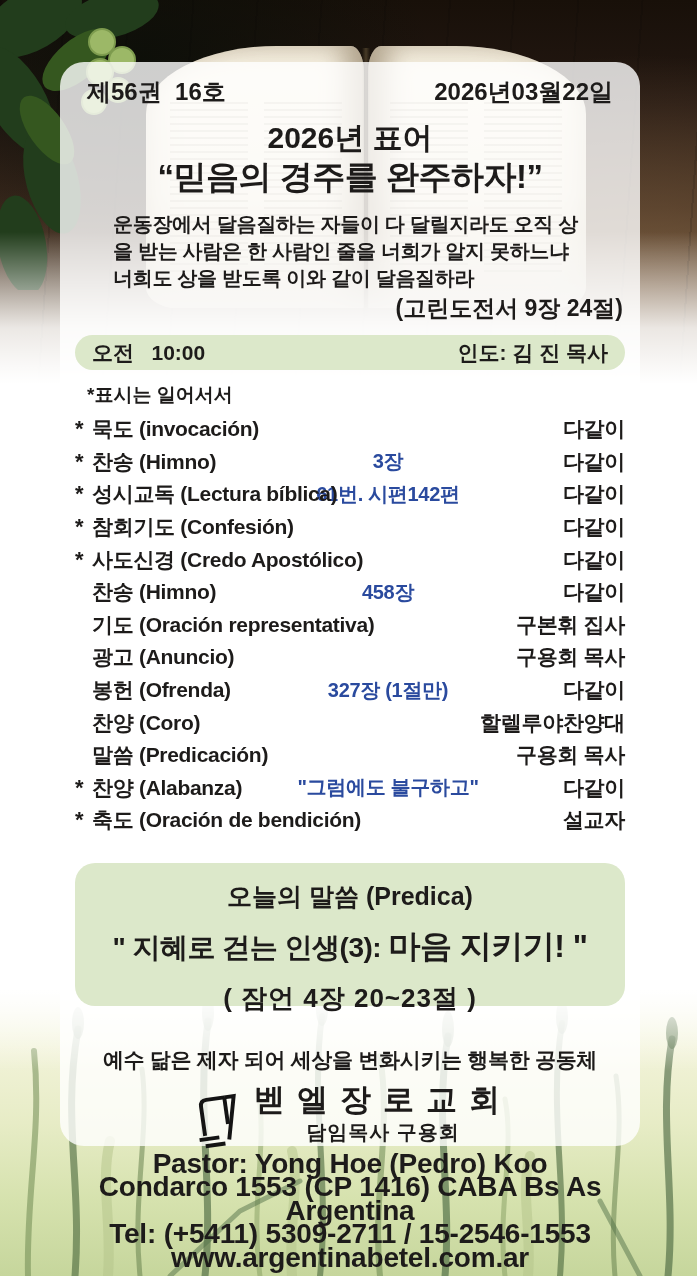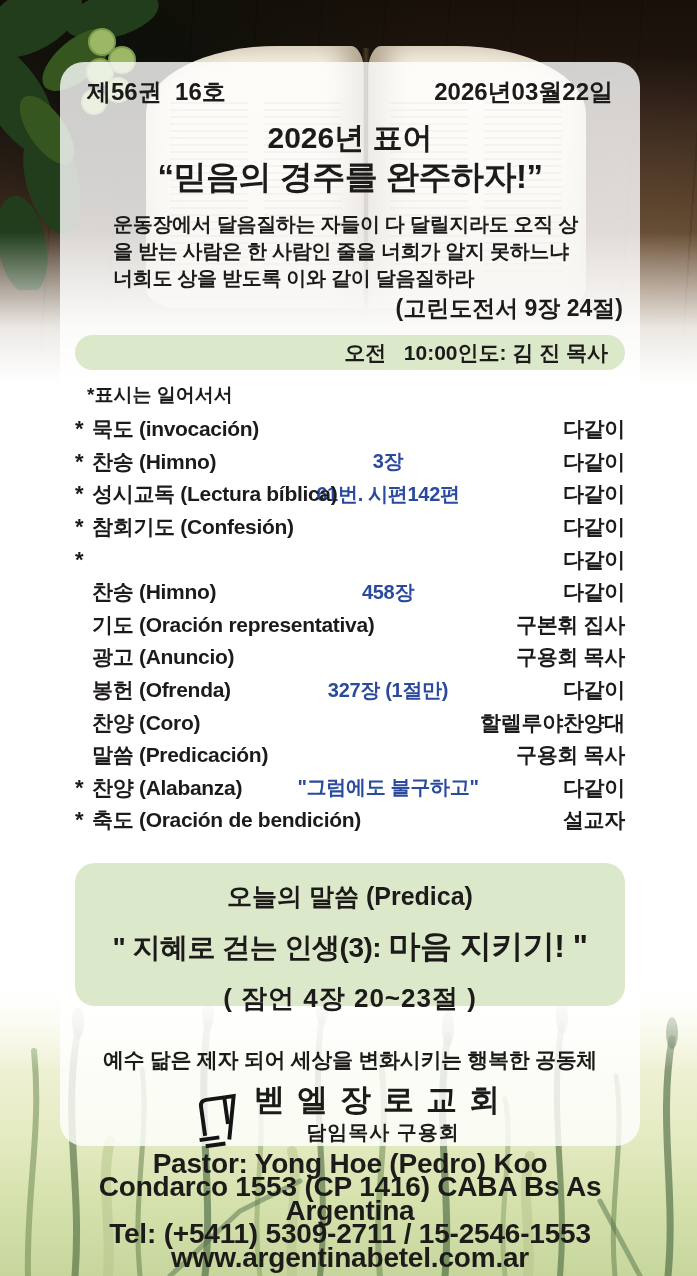--- a/index.html
+++ b/index.html
@@ -47,21 +47,21 @@
   .hdr{display:flex;justify-content:space-between;align-items:center;
     padding:0 12px;font-size:24px;font-weight:700;white-space:pre;}
   .motto{margin-top:12px;text-align:center;}
   .motto .t1{font-size:30px;font-weight:700;line-height:36px;}
   .motto .t2{font-size:33px;font-weight:700;line-height:42px;letter-spacing:-.5px;}
   .scripture{width:474px;margin:13px auto 0;font-size:20px;font-weight:600;
     line-height:27px;letter-spacing:-.3px;}
   .scripture-ref{text-align:right;padding-right:2px;font-size:23px;font-weight:700;
     line-height:27px;margin-top:3px;}
   .timebar{margin-top:13px;height:35px;border-radius:17.5px;display:flex;
-    justify-content:flex-end;align-items:center;padding:0 17px;
+    justify-content:space-between;align-items:center;padding:0 17px;
     font-size:21px;font-weight:700;white-space:pre;}
   .standing{margin:12px 0 0 12px;font-size:19px;font-weight:700;}
   .order{margin-top:5px;}
   .row{position:relative;display:flex;align-items:center;height:32.6px;font-size:21px;}
   .row .star{width:17px;font-weight:700;font-size:22px;flex:0 0 17px;}
   .row .lbl{font-weight:600;letter-spacing:-.3px;z-index:1;}
   .row .note{position:absolute;left:0;right:0;text-align:center;padding-left:76px;
     font-weight:700;font-size:20px;letter-spacing:-.3px;}
   .row .by{margin-left:auto;font-weight:600;letter-spacing:-.3px;z-index:1;}
   .sermon{margin-top:26px;height:143px;border-radius:20px;text-align:center;
@@ -196,20 +196,21 @@
         <span class="by">다같이</span>
       </div>
       <div class="row">
         <span class="star">*</span>
         <span class="lbl">참회기도 (Confesión)</span>
         <span class="note" style="color:#2a4a9e"></span>
         <span class="by">다같이</span>
       </div>
       <div class="row">
         <span class="star">*</span>
+        <span class="lbl">사도신경 (Credo Apostólico)</span>
         <span class="note" style="color:#2a4a9e"></span>
         <span class="by">다같이</span>
       </div>
       <div class="row">
         <span class="star"></span>
         <span class="lbl">찬송 (Himno)</span>
         <span class="note" style="color:#2a4a9e">458장</span>
         <span class="by">다같이</span>
       </div>
       <div class="row">

